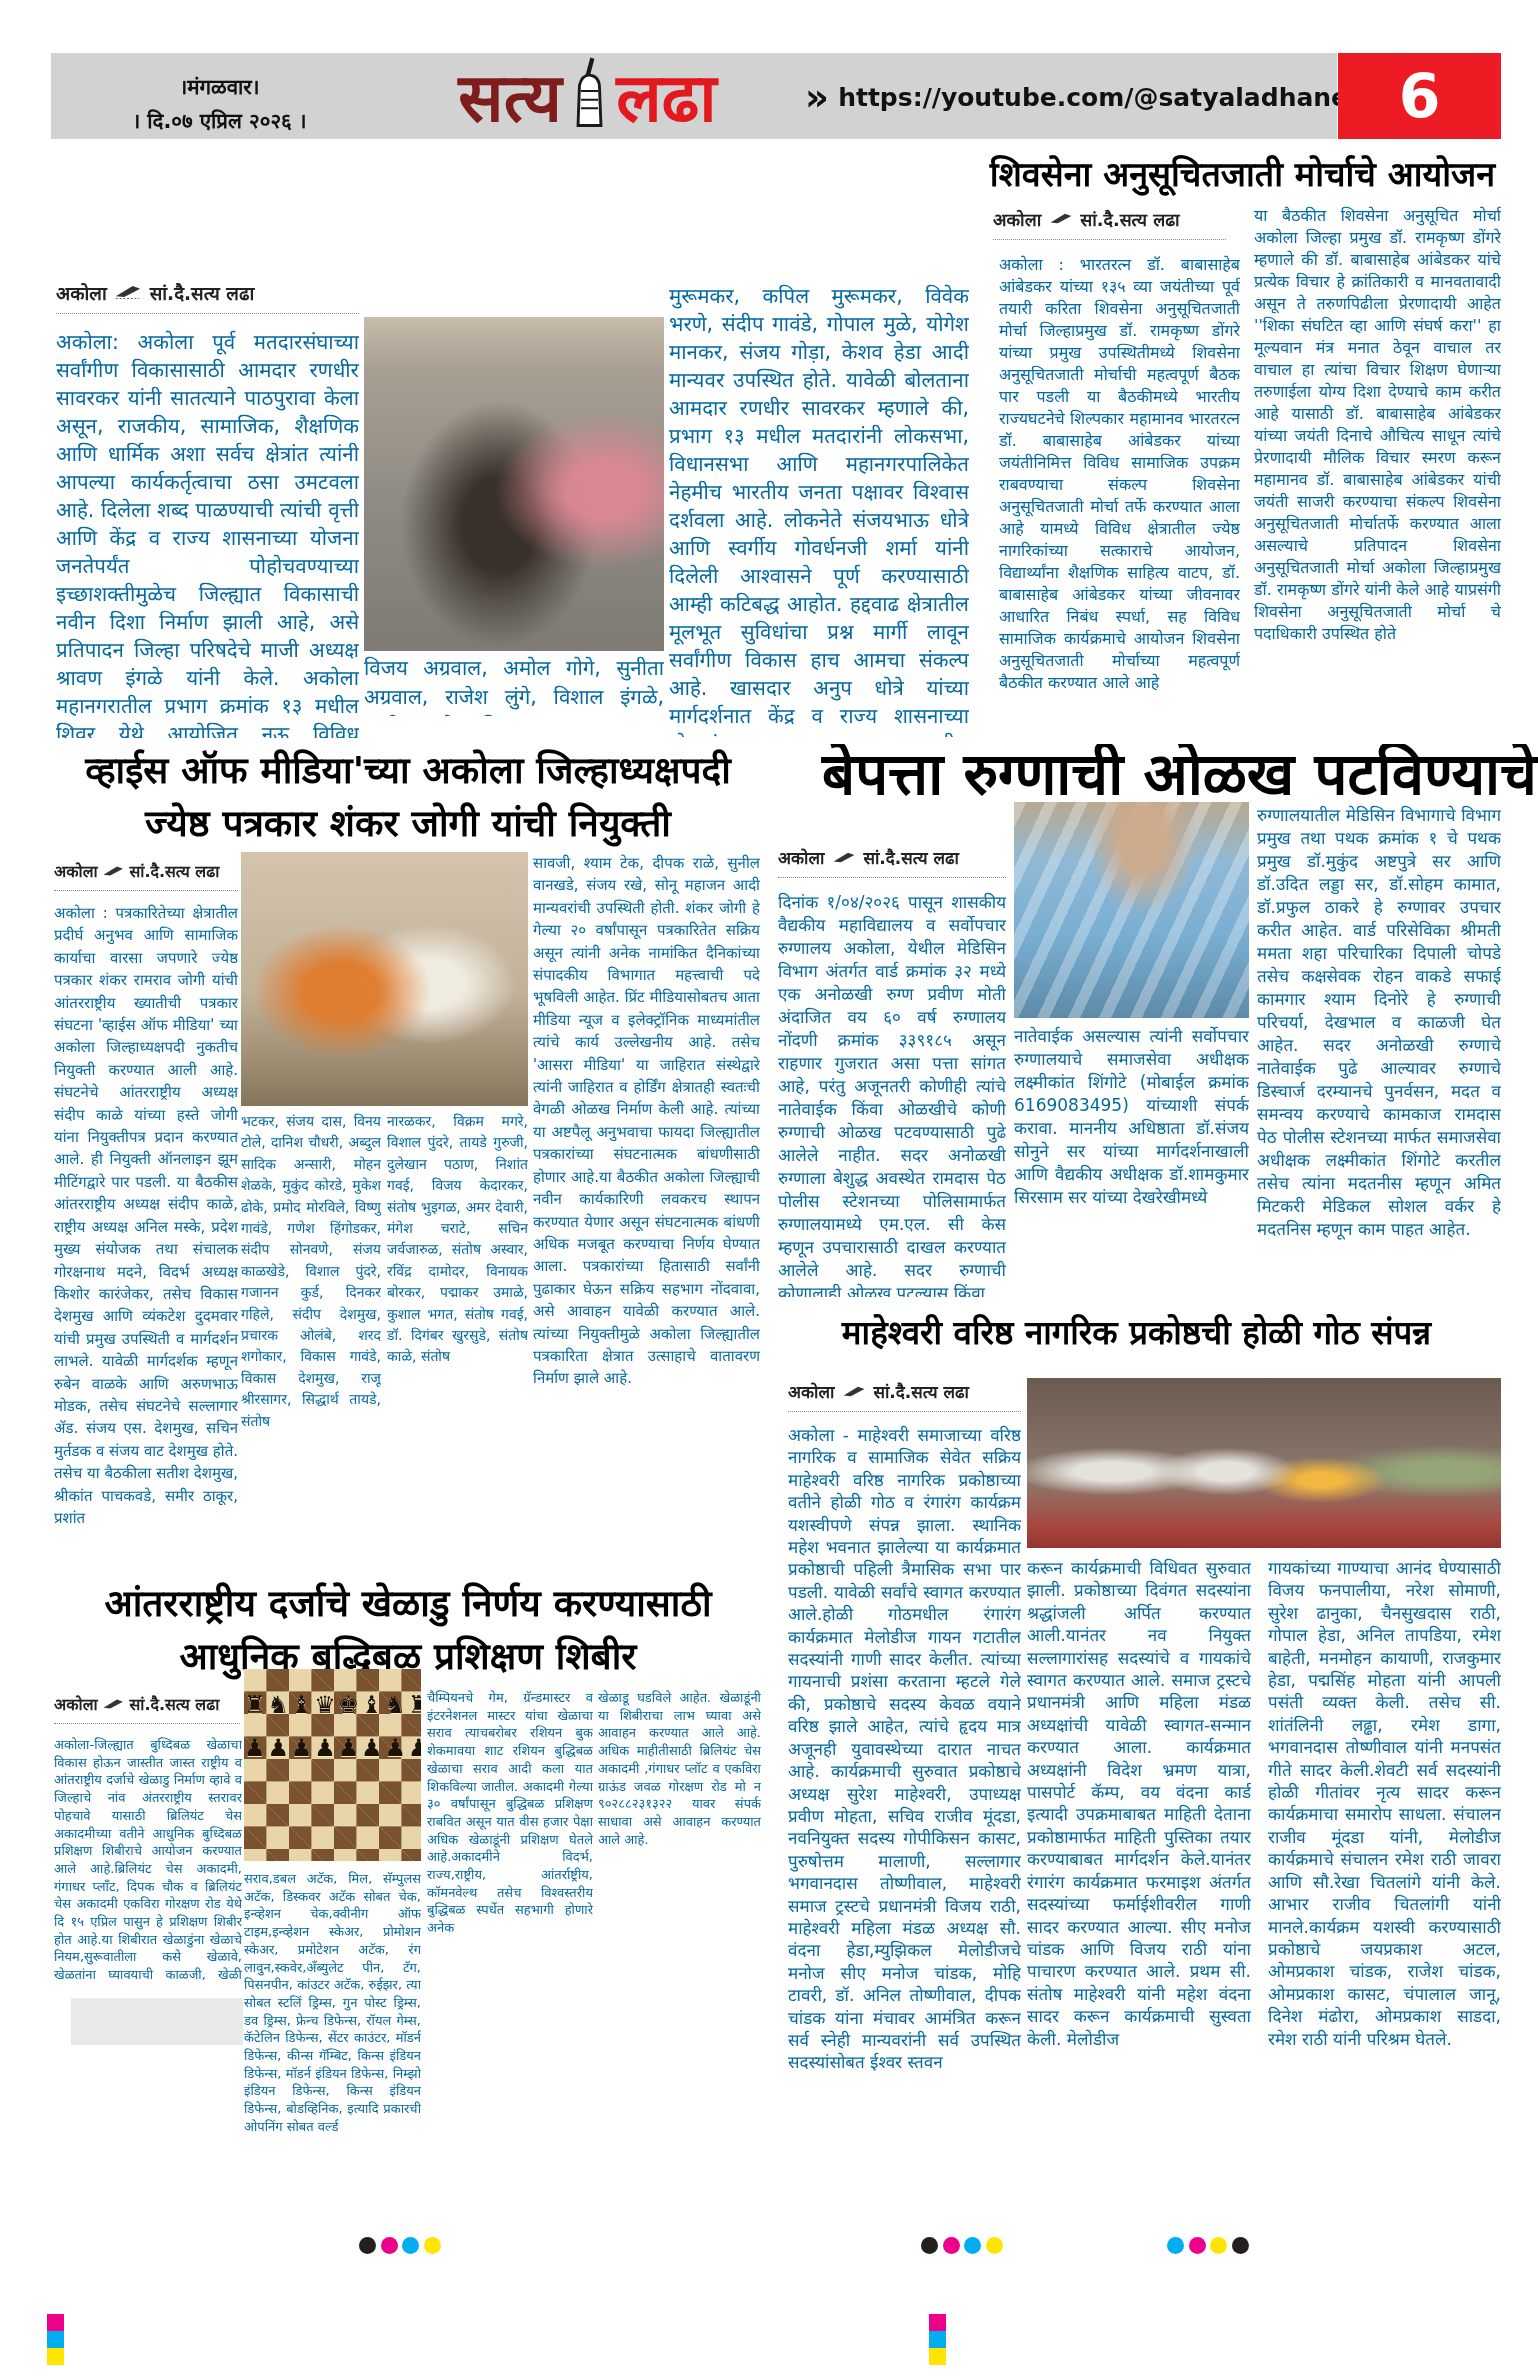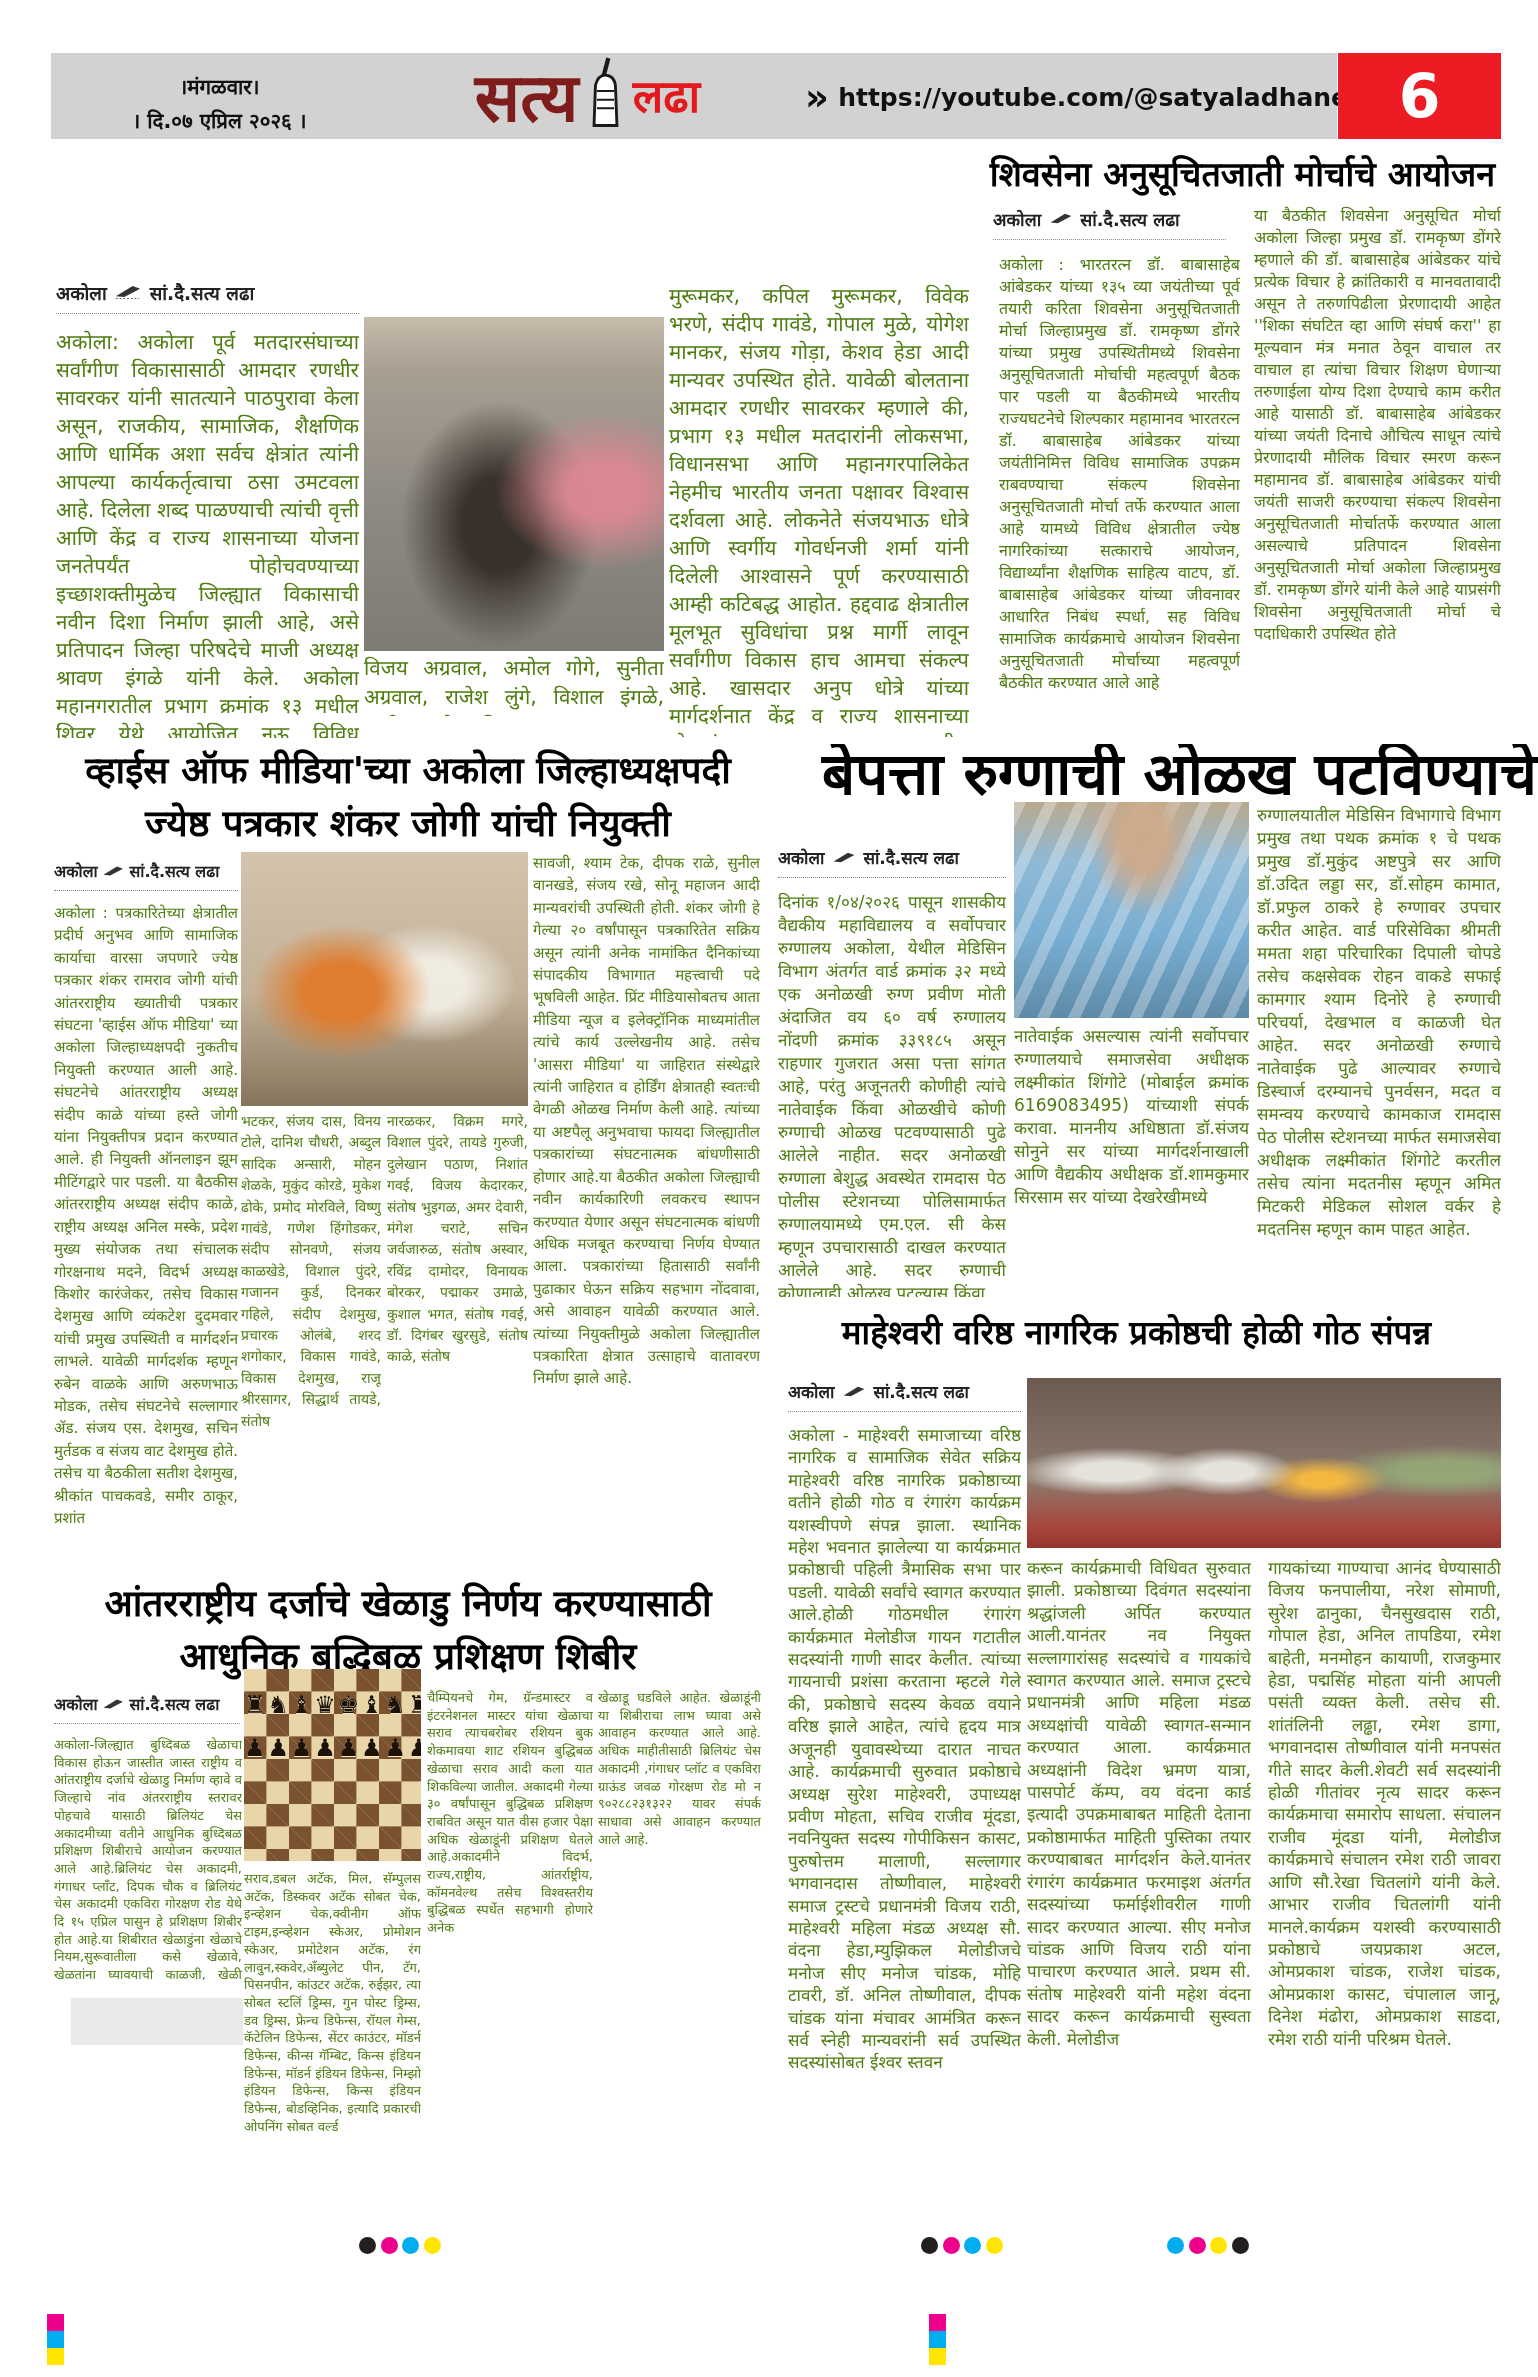--- a/index.html
+++ b/index.html
@@ -1,20 +1,20 @@
 <!DOCTYPE html>
 <html style="font-size:15px"><head>
 <meta charset="utf-8">
 <style>
   html,body{margin:0;padding:0;background:#ffffff;}
   #paper{position:relative;width:1538px;height:2377px;background:#ffffff;overflow:hidden;
          font-family:"DejaVu Sans",sans-serif;color:#111;}
   .abs{position:absolute;}
   .headline{font-weight:bold;color:#000;text-align:center;overflow:hidden;}
-  .col{text-align:justify;overflow:hidden;word-break:break-word;color:#4d7c0f;}
+  .col{text-align:justify;overflow:hidden;word-break:break-word;color:#0369a1;}
   .byline{display:flex;align-items:center;gap:7.5px;
           font-weight:bold;font-size:18.6px;color:#222;
           border-bottom:1.9px dotted #8a8a8a;padding-bottom:7.5px;}
   .photo{overflow:hidden;}
   .regdot{display:inline-block;width:17px;height:17px;border-radius:50%;margin-right:4.7px;}
   .stripsq{display:block;width:17px;height:17px;}
   .chessglyphs{position:absolute;left:0;right:0;text-align:center;color:#1d1208;
                font-size:24px;line-height:28px;letter-spacing:1.9px;text-shadow:0 0.9px 0 #f5e9c8;}
 </style>
 </head>
@@ -31,21 +31,21 @@
 
   <div class="abs" style="left:373px;top:48px;width:429px;height:93px;display:flex;align-items:center;justify-content:center;gap:5.6px;">
     <span style="font-size:67px;font-weight:bold;color:#7f1d1d;">सत्य</span>
     <span class="abs" style="position:static;">
       <svg width="43" height="73" viewBox="0 0 30 50">
         <line x1="17" y1="1" x2="13" y2="16" stroke="#1a1a1a" stroke-width="3"></line>
         <path d="M7 48 L8 20 Q10 12 16 13 Q22 14 22 22 L23 48 Z" fill="#ffffff" stroke="#1a1a1a" stroke-width="2"></path>
         <path d="M9 24 h12 M9 30 h12 M9 36 h12" stroke="#1a1a1a" stroke-width="1.4" fill="none"></path>
       </svg>
     </span>
-    <span style="font-size:45px;font-weight:bold;color:#e2191f;">लढा</span>
+    <span style="font-size:67px;font-weight:bold;color:#e2191f;">लढा</span>
   </div>
 
   <div class="abs" style="left:867px;top:77px;width:457px;height:41px;display:flex;align-items:center;justify-content:center;gap:9.3px;">
     <span style="font-size:37px;font-weight:bold;color:#111;line-height:37px;">»</span>
     <span style="font-size:25px;font-weight:bold;color:#111;">https://youtube.com/@satyaladhanews</span>
   </div>
 
   <div class="abs" style="left:1338px;top:53px;width:163px;height:86px;background:#ed1c24;display:flex;align-items:center;justify-content:center;">
     <span style="color:#ffffff;font-size:60px;font-weight:bold;">6</span>
   </div>

